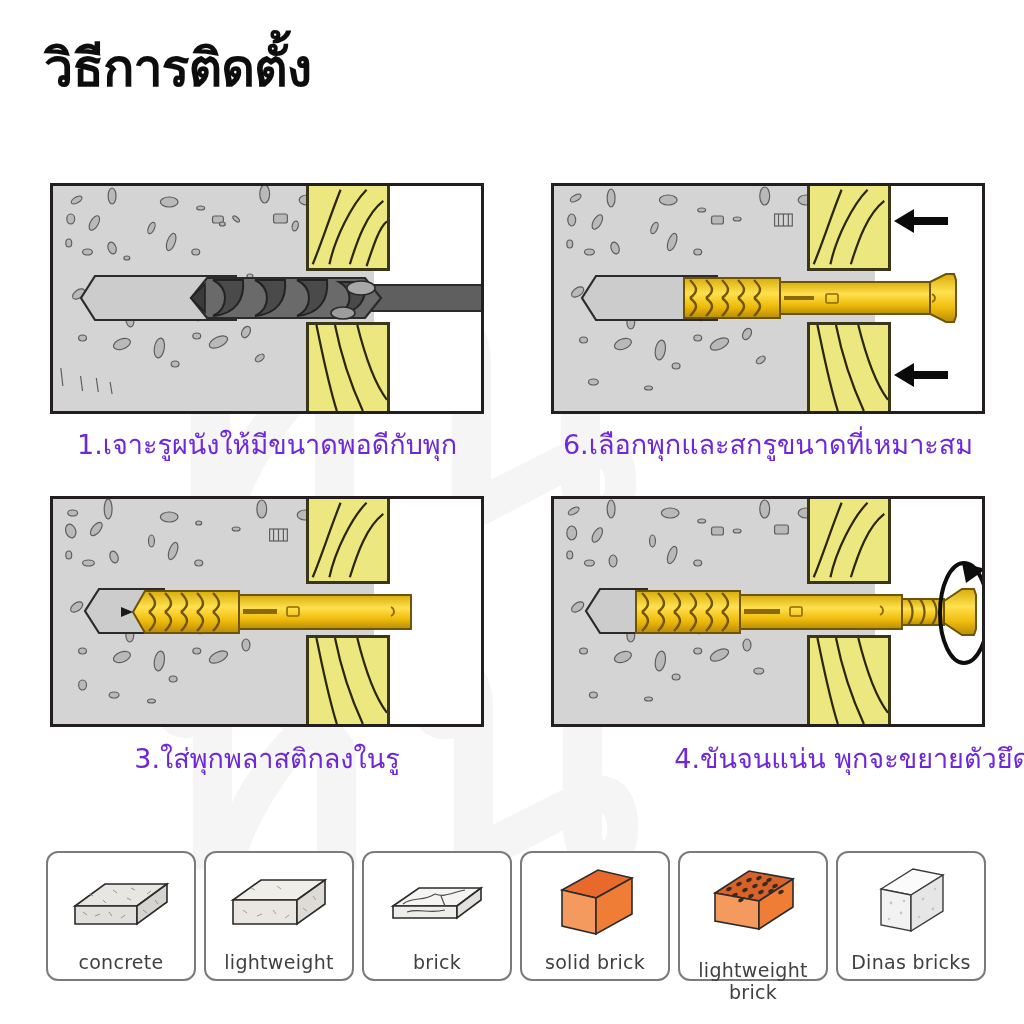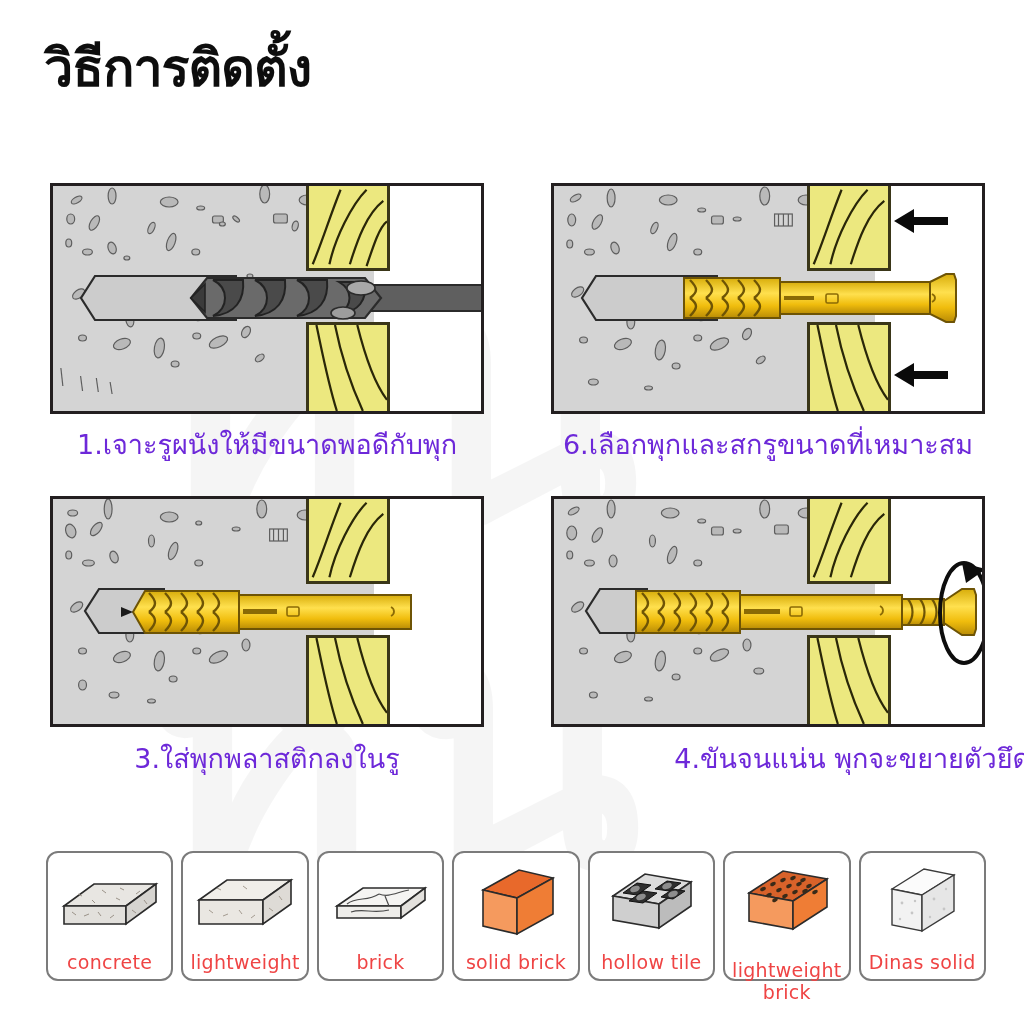--- a/index.html
+++ b/index.html
@@ -108,21 +108,21 @@
     justify-content:flex-start;
     padding-top:10px;
   }
   .mat-art{ width:100%; height:78px; position:relative; }
   .mat-art svg{ position:absolute; left:50%; top:50%; transform:translate(-50%,-50%); }
   .mat-label{
     position:absolute;
     bottom:6px; left:0; width:100%;
     text-align:center;
     font-size:19px;
-    color:#ef4444;
+    color:#404040;
     font-family:"DejaVu Sans","Liberation Sans",sans-serif;
     letter-spacing:0.3px;
     white-space:nowrap;
   }
   .mat-label.two-line{ bottom:-24px; }
   .mat-label .l2{ display:block; }
 </style>
 </head>
 <body>
 
@@ -603,42 +603,20 @@
     <div class="mat-art">
       <svg width="86" height="72" viewBox="0 0 86 72">
         <path d="M10 24 L46 4 L80 12 L44 32 Z" fill="#e8692b" stroke="#2b2b2b" stroke-width="1.6"></path>
         <path d="M10 24 L10 60 L44 68 L44 32 Z" fill="#f59a5e" stroke="#2b2b2b" stroke-width="1.6"></path>
         <path d="M44 32 L80 12 L80 48 L44 68 Z" fill="#ef7d35" stroke="#2b2b2b" stroke-width="1.6"></path>
       </svg>
     </div>
     <div class="mat-label">solid brick</div>
   </div>
 
-  <div class="mat-card">
-    <div class="mat-art">
-      <svg width="96" height="68" viewBox="0 0 96 68">
-        <path d="M10 28 L42 6 L88 14 L56 36 Z" fill="#dcdcdc" stroke="#2b2b2b" stroke-width="1.6"></path>
-        <path d="M10 28 L10 52 L56 60 L56 36 Z" fill="#cfcfcf" stroke="#2b2b2b" stroke-width="1.6"></path>
-        <path d="M56 36 L88 14 L88 38 L56 60 Z" fill="#bcbcbc" stroke="#2b2b2b" stroke-width="1.6"></path>
-        <g fill="#2e2e2e" stroke="#111" stroke-width="1">
-          <path d="M20 25 L34 15 L48 17 L34 27 Z"></path>
-          <path d="M52 21 L64 13 L78 15 L66 23 Z"></path>
-          <path d="M26 33 L40 23 L54 25 L40 35 Z"></path>
-          <path d="M58 29 L70 21 L82 23 L70 31 Z"></path>
-        </g>
-        <g fill="#8d8d8d">
-          <ellipse cx="32" cy="21" rx="5" ry="3" transform="rotate(-20 32 21)"></ellipse>
-          <ellipse cx="64" cy="18" rx="5" ry="3" transform="rotate(-20 64 18)"></ellipse>
-          <ellipse cx="38" cy="29" rx="5" ry="3" transform="rotate(-20 38 29)"></ellipse>
-          <ellipse cx="70" cy="26" rx="5" ry="3" transform="rotate(-20 70 26)"></ellipse>
-        </g>
-      </svg>
-    </div>
-    <div class="mat-label">hollow tile</div>
-  </div>
 
   <div class="mat-card">
     <div class="mat-art">
       <svg width="96" height="70" viewBox="0 0 96 70">
         <path d="M10 26 L44 4 L88 12 L54 34 Z" fill="#d8622a" stroke="#2b2b2b" stroke-width="1.6"></path>
         <path d="M10 26 L10 54 L54 62 L54 34 Z" fill="#f59a5e" stroke="#2b2b2b" stroke-width="1.6"></path>
         <path d="M54 34 L88 12 L88 40 L54 62 Z" fill="#ef7d35" stroke="#2b2b2b" stroke-width="1.6"></path>
         <g fill="#3a2a18">
           <ellipse cx="24" cy="22" rx="3" ry="1.8" transform="rotate(-25 24 22)"></ellipse>
           <ellipse cx="34" cy="17" rx="3" ry="1.8" transform="rotate(-25 34 17)"></ellipse>
@@ -675,16 +653,16 @@
             <circle cx="34" cy="48" r="1.4"></circle>
           <circle cx="22" cy="54" r="1.2"></circle>
             <circle cx="37" cy="36" r="1.2"></circle>
           <circle cx="56" cy="34" r="1.4"></circle>
             <circle cx="66" cy="44" r="1.4"></circle>
           <circle cx="52" cy="52" r="1.2"></circle>
             <circle cx="68" cy="24" r="1.2"></circle>
         </g>
       </svg>
     </div>
-    <div class="mat-label">Dinas solid</div>
+    <div class="mat-label">Dinas bricks</div>
   </div>
 
 </div>
 
 </body></html>

